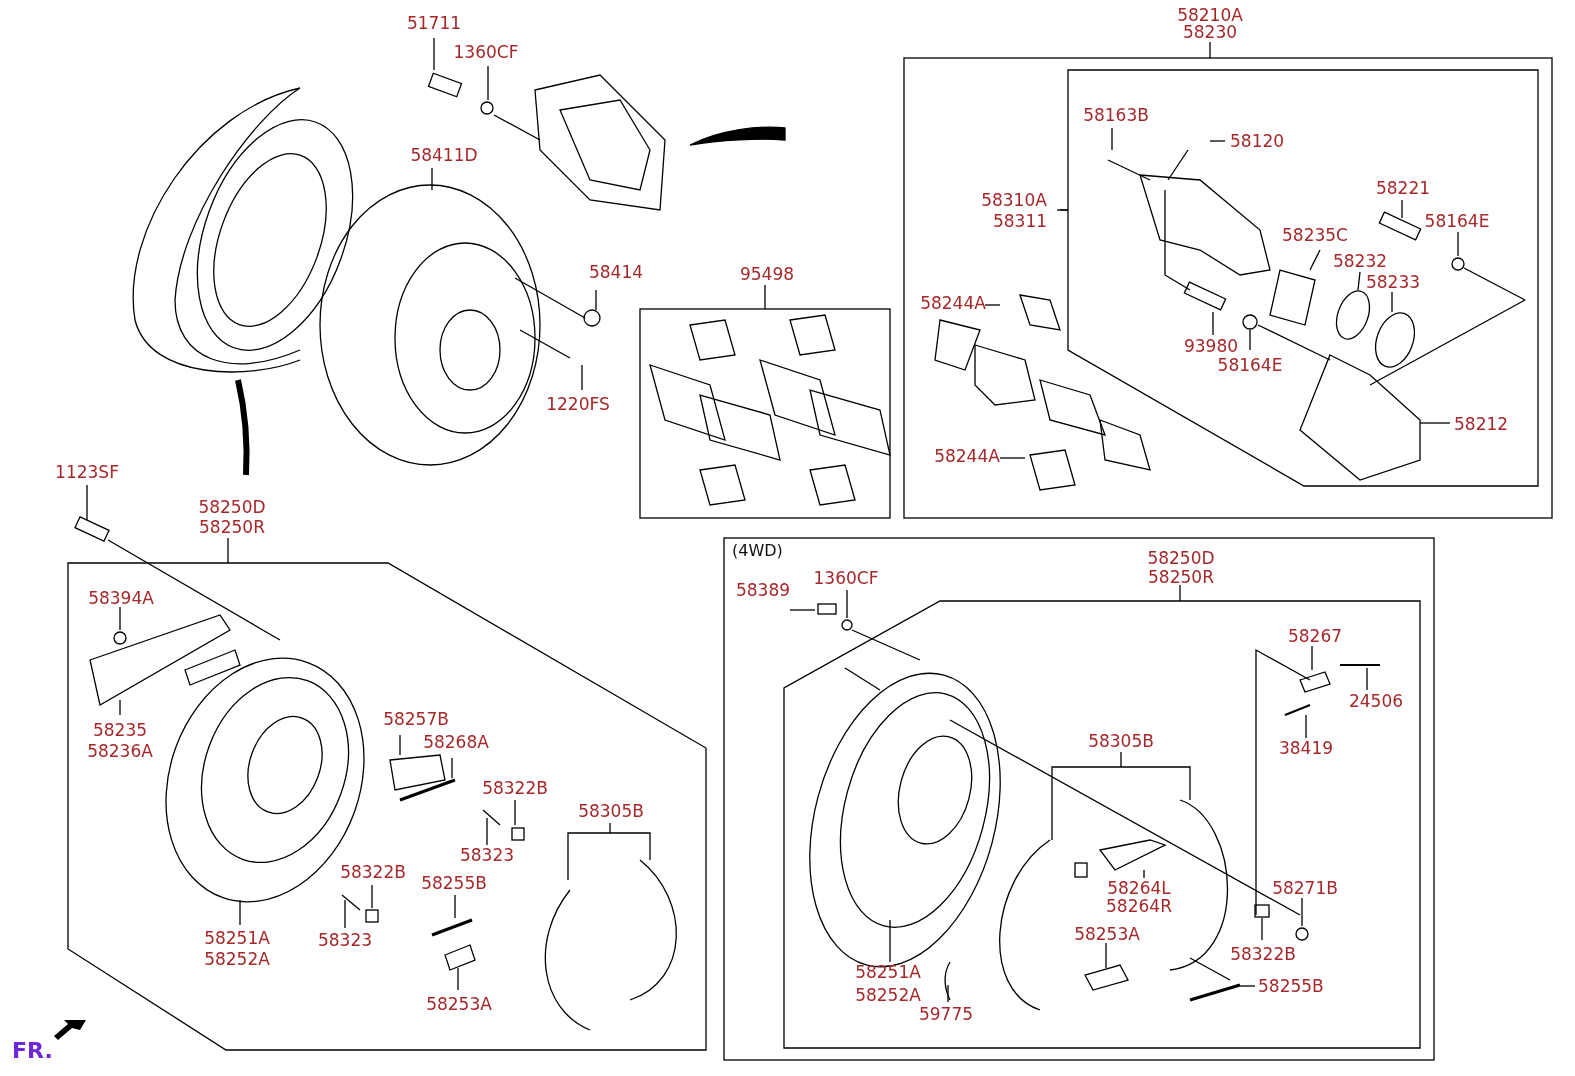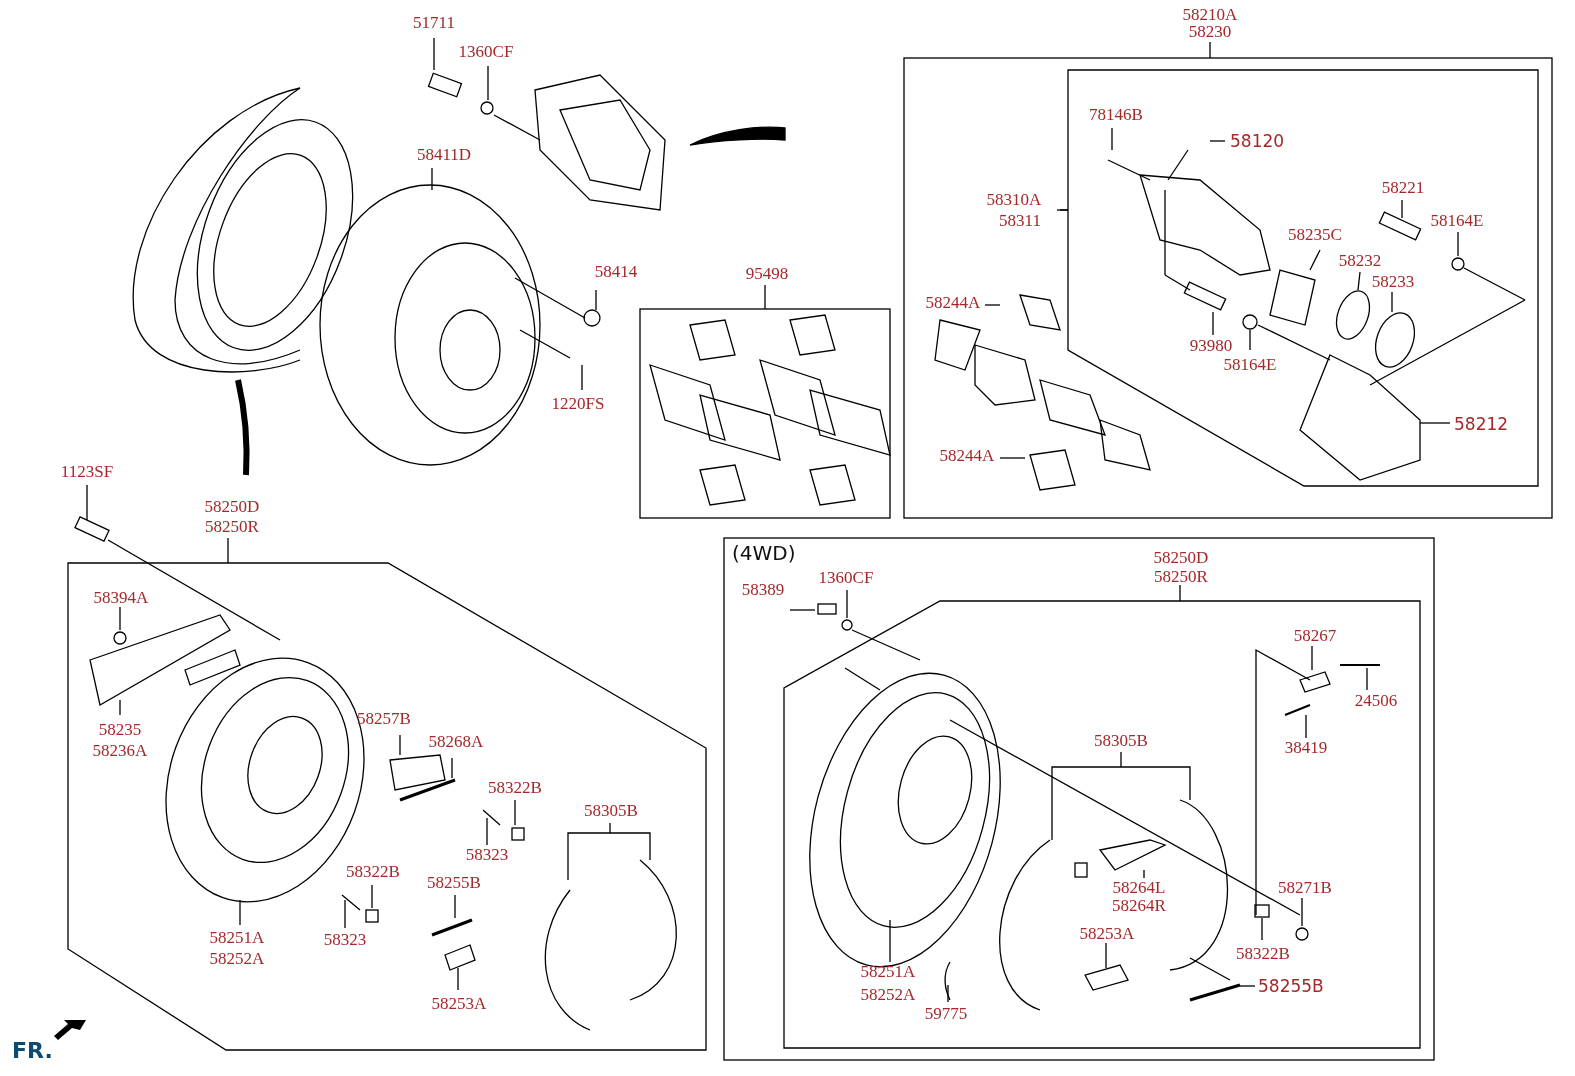--- a/index.html
+++ b/index.html
@@ -1,21 +1,21 @@
 <!DOCTYPE html>
 <html><head>
 <meta charset="utf-8">
 <style>
   html,body{margin:0;padding:0;background:#fff;}
   #canvas{position:relative;width:1575px;height:1076px;background:#fff;overflow:hidden;font-family:"DejaVu Sans",sans-serif;}
   svg.lines{position:absolute;left:0;top:0;}
   .lbl{position:absolute;font-size:17px;color:#a5282b;white-space:nowrap;line-height:20px;}
-  .lbl.c{transform:translateX(-50%);text-align:center;font-family:Liberation Serif, serif;}
-  .blk{position:absolute;font-size:20px;color:#111;text-align:right;}
-  .fr{position:absolute;font-size:22px;font-weight:bold;color:#0c4a6e;}
+  .lbl.c{transform:translateX(-50%);text-align:center;}
+  .blk{position:absolute;font-size:16px;color:#111;text-align:right;}
+  .fr{position:absolute;font-size:22px;font-weight:bold;color:#6d28d9;}
 </style>
 </head>
 <body>
 
 <div id="canvas">
 <svg class="lines" width="1575" height="1076" stroke="#000" fill="none" stroke-width="1.3">
 
   <rect x="640" y="309" width="250" height="209"></rect>
   <rect x="904" y="58" width="648" height="460"></rect>
   <polygon points="1068,70 1538,70 1538,486 1304,486 1068,350"></polygon>
@@ -191,41 +191,41 @@
 <div class="lbl c" style="left:486px;top:42px">1360CF</div>
 <div class="lbl c" style="left:444px;top:145px">58411D</div>
 <div class="lbl c" style="left:616px;top:262px">58414</div>
 <div class="lbl c" style="left:578px;top:394px">1220FS</div>
 <div class="lbl c" style="left:87px;top:462px">1123SF</div>
 
 <div class="lbl c" style="left:767px;top:264px">95498</div>
 
 <div class="lbl c" style="left:1210px;top:5px">58210A</div>
 <div class="lbl c" style="left:1210px;top:22px">58230</div>
-<div class="lbl c" style="left:1116px;top:105px">78146B</div>
+<div class="lbl c" style="left:1116px;top:105px">58163B</div>
 <div class="lbl" style="left:1230px;top:131px">58120</div>
 <div class="lbl c" style="left:1014px;top:190px">58310A</div>
 <div class="lbl c" style="left:1020px;top:211px">58311</div>
 <div class="lbl c" style="left:1403px;top:178px">58221</div>
 <div class="lbl c" style="left:1457px;top:211px">58164E</div>
 <div class="lbl c" style="left:1315px;top:225px">58235C</div>
 <div class="lbl c" style="left:1360px;top:251px">58232</div>
 <div class="lbl c" style="left:1393px;top:272px">58233</div>
 <div class="lbl c" style="left:953px;top:293px">58244A</div>
 <div class="lbl c" style="left:1211px;top:336px">93980</div>
 <div class="lbl c" style="left:1250px;top:355px">58164E</div>
 <div class="lbl" style="left:1454px;top:414px">58212</div>
 <div class="lbl c" style="left:967px;top:446px">58244A</div>
 
 <div class="lbl c" style="left:232px;top:497px">58250D</div>
 <div class="lbl c" style="left:232px;top:517px">58250R</div>
 <div class="lbl c" style="left:121px;top:588px">58394A</div>
 <div class="lbl c" style="left:120px;top:720px">58235</div>
 <div class="lbl c" style="left:120px;top:741px">58236A</div>
-<div class="lbl c" style="left:384px;top:709px">58257B</div>
+<div class="lbl c" style="left:416px;top:709px">58257B</div>
 <div class="lbl c" style="left:456px;top:732px">58268A</div>
 <div class="lbl c" style="left:515px;top:778px">58322B</div>
 <div class="lbl c" style="left:487px;top:845px">58323</div>
 <div class="lbl c" style="left:611px;top:801px">58305B</div>
 <div class="lbl c" style="left:373px;top:862px">58322B</div>
 <div class="lbl c" style="left:345px;top:930px">58323</div>
 <div class="lbl c" style="left:454px;top:873px">58255B</div>
 <div class="lbl c" style="left:237px;top:928px">58251A</div>
 <div class="lbl c" style="left:237px;top:949px">58252A</div>
 <div class="lbl c" style="left:459px;top:994px">58253A</div>

